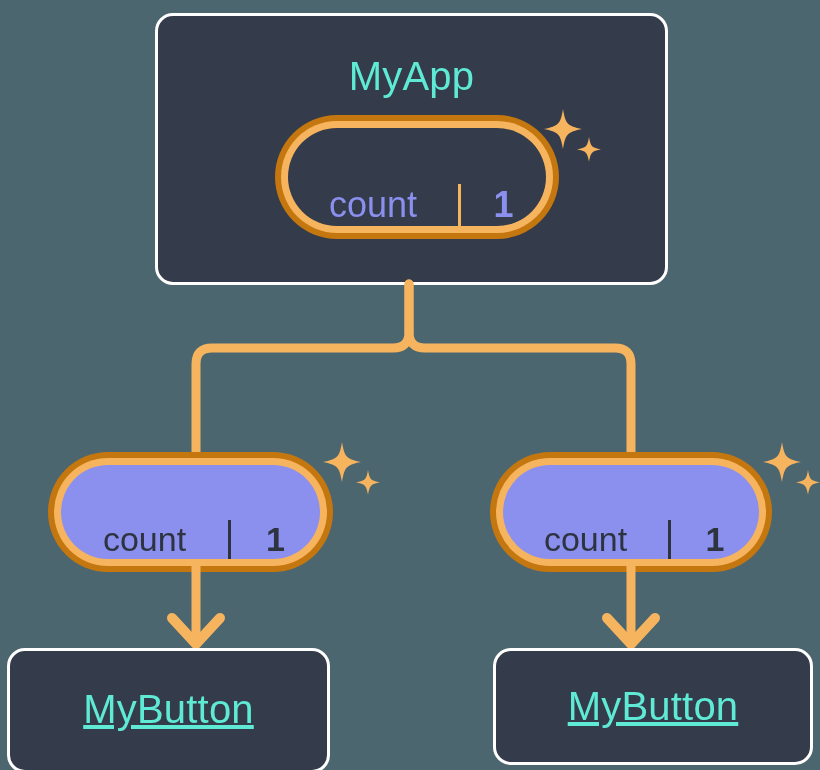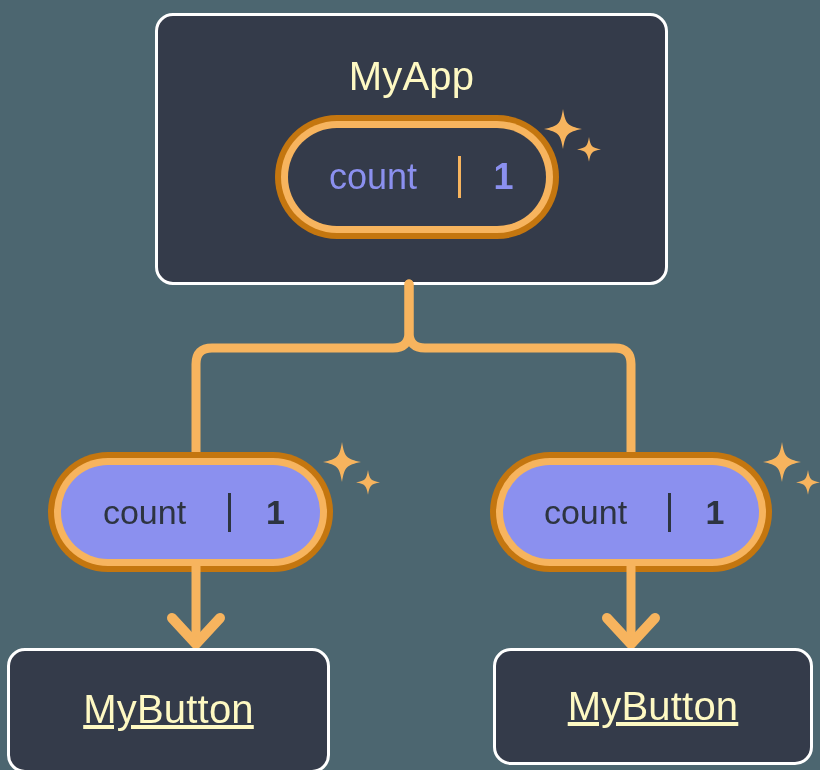--- a/index.html
+++ b/index.html
@@ -22,21 +22,21 @@
     background: #343b4a;
     border: 3px solid #ffffff;
     border-radius: 18px;
     box-sizing: border-box;
   }
   .card-title {
     position: absolute;
     left: 0;
     right: 0;
     text-align: center;
-    color: #fef9c3;
+    color: #5eead4;
     font-weight: 400;
     letter-spacing: 0.2px;
     white-space: nowrap;
   }
 
   
   #myapp-card {
     left: 155px;
     top: 13px;
     width: 513px;
@@ -75,21 +75,21 @@
     border-radius: 999px;
     background: #f7b45e;
     padding: 7px;
   }
   .pill-inner {
     box-sizing: border-box;
     width: 100%;
     height: 100%;
     border-radius: 999px;
     display: flex;
-    align-items: center;
+    align-items: flex-end;
     overflow: hidden;
   }
   .pill-key, .pill-val {
     display: flex;
     align-items: center;
     justify-content: center;
     box-sizing: border-box;
   }
 
   

